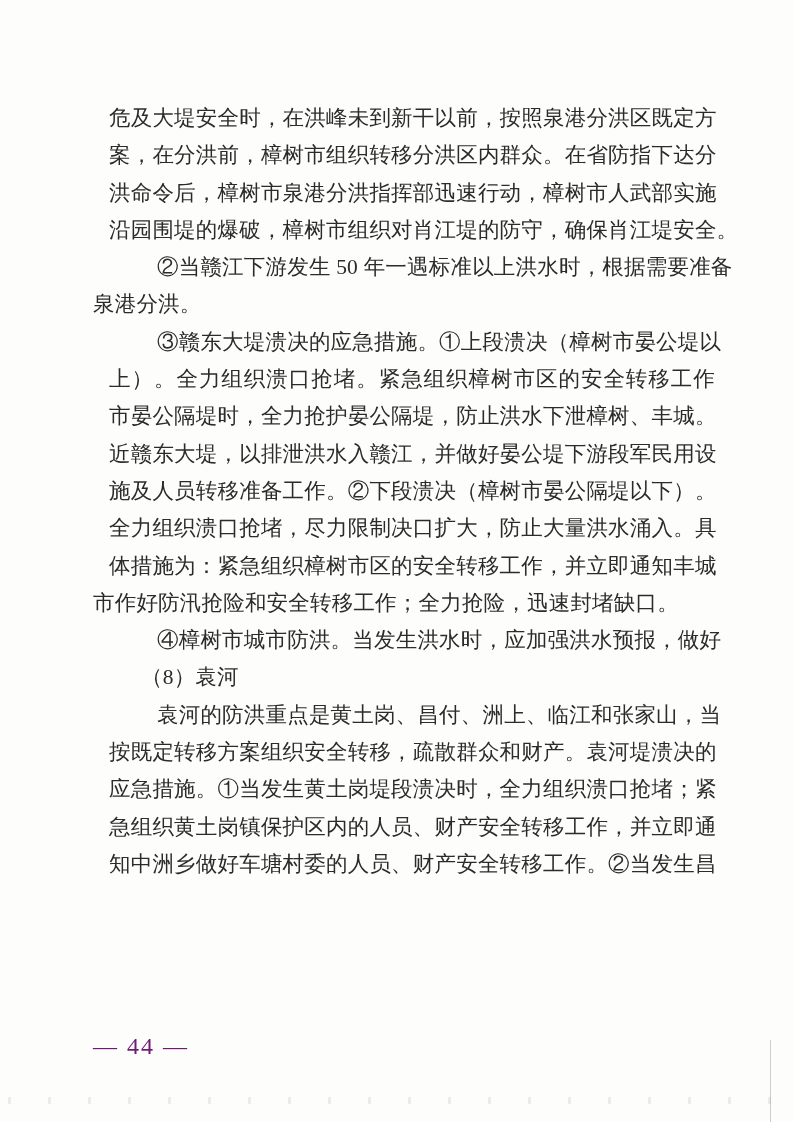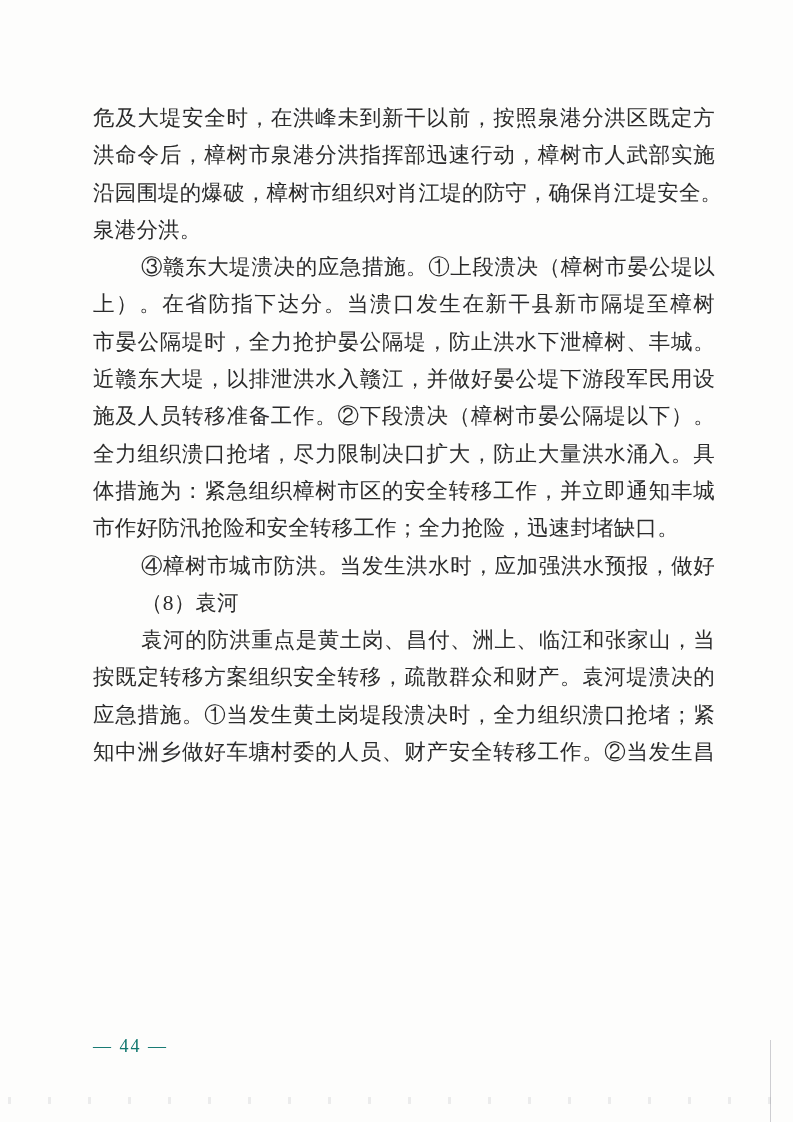--- a/index.html
+++ b/index.html
@@ -27,31 +27,32 @@
     line-height: 37.3px;
     font-size: 21.5px;
     color: #2b2b2b;
     white-space: nowrap;
     letter-spacing: 0.2px;
   }
   .line.fill {
     text-align: justify;
     text-align-last: justify;
     text-justify: inter-ideograph;
+    margin-left: 16px;
   }
   .line.indent {
     padding-left: 48px;
   }
   .footer {
     position: absolute;
     left: 93px;
     top: 1034px;
-    font-size: 18px;
+    font-size: 24px;
     line-height: 24px;
-    color: #0f766e;
+    color: #701a75;
     letter-spacing: 2px;
   }
   
   .scan-noise {
     position: absolute;
     left: 8px;
     right: 14px;
     top: 1097px;
     height: 7px;
     background: repeating-linear-gradient(
@@ -70,36 +71,39 @@
     background: rgba(100, 100, 112, 0.30);
   }
 </style>
 </head>
 <body>
 
 <div class="page">
 
   <div class="text-block">
       <div class="line fill">危及大堤安全时，在洪峰未到新干以前，按照泉港分洪区既定方</div>
+      <div class="line fill">案，在分洪前，樟树市组织转移分洪区内群众。在省防指下达分</div>
       <div class="line fill">洪命令后，樟树市泉港分洪指挥部迅速行动，樟树市人武部实施</div>
       <div class="line fill">沿园围堤的爆破，樟树市组织对肖江堤的防守，确保肖江堤安全。</div>
+      <div class="line indent fill">②当赣江下游发生 50 年一遇标准以上洪水时，根据需要准备</div>
       <div class="line">泉港分洪。</div>
       <div class="line indent fill">③赣东大堤溃决的应急措施。①上段溃决（樟树市晏公堤以</div>
-      <div class="line fill">上）。在省防指下达分。当溃口发生在新干县新市隔堤至樟树</div>
+      <div class="line fill">上）。全力组织溃口抢堵。紧急组织樟树市区的安全转移工作</div>
       <div class="line fill">市晏公隔堤时，全力抢护晏公隔堤，防止洪水下泄樟树、丰城。</div>
       <div class="line fill">近赣东大堤，以排泄洪水入赣江，并做好晏公堤下游段军民用设</div>
       <div class="line fill">施及人员转移准备工作。②下段溃决（樟树市晏公隔堤以下）。</div>
       <div class="line fill">全力组织溃口抢堵，尽力限制决口扩大，防止大量洪水涌入。具</div>
       <div class="line fill">体措施为：紧急组织樟树市区的安全转移工作，并立即通知丰城</div>
       <div class="line">市作好防汛抢险和安全转移工作；全力抢险，迅速封堵缺口。</div>
       <div class="line indent fill">④樟树市城市防洪。当发生洪水时，应加强洪水预报，做好</div>
       <div class="line indent">（8）袁河</div>
       <div class="line indent fill">袁河的防洪重点是黄土岗、昌付、洲上、临江和张家山，当</div>
       <div class="line fill">按既定转移方案组织安全转移，疏散群众和财产。袁河堤溃决的</div>
       <div class="line fill">应急措施。①当发生黄土岗堤段溃决时，全力组织溃口抢堵；紧</div>
+      <div class="line fill">急组织黄土岗镇保护区内的人员、财产安全转移工作，并立即通</div>
       <div class="line fill">知中洲乡做好车塘村委的人员、财产安全转移工作。②当发生昌</div>
     </div>
 
   <div class="footer">— 44 —</div>
 
   <div class="scan-noise"></div>
   <div class="scan-edge-line"></div>
 
 </div>
 

